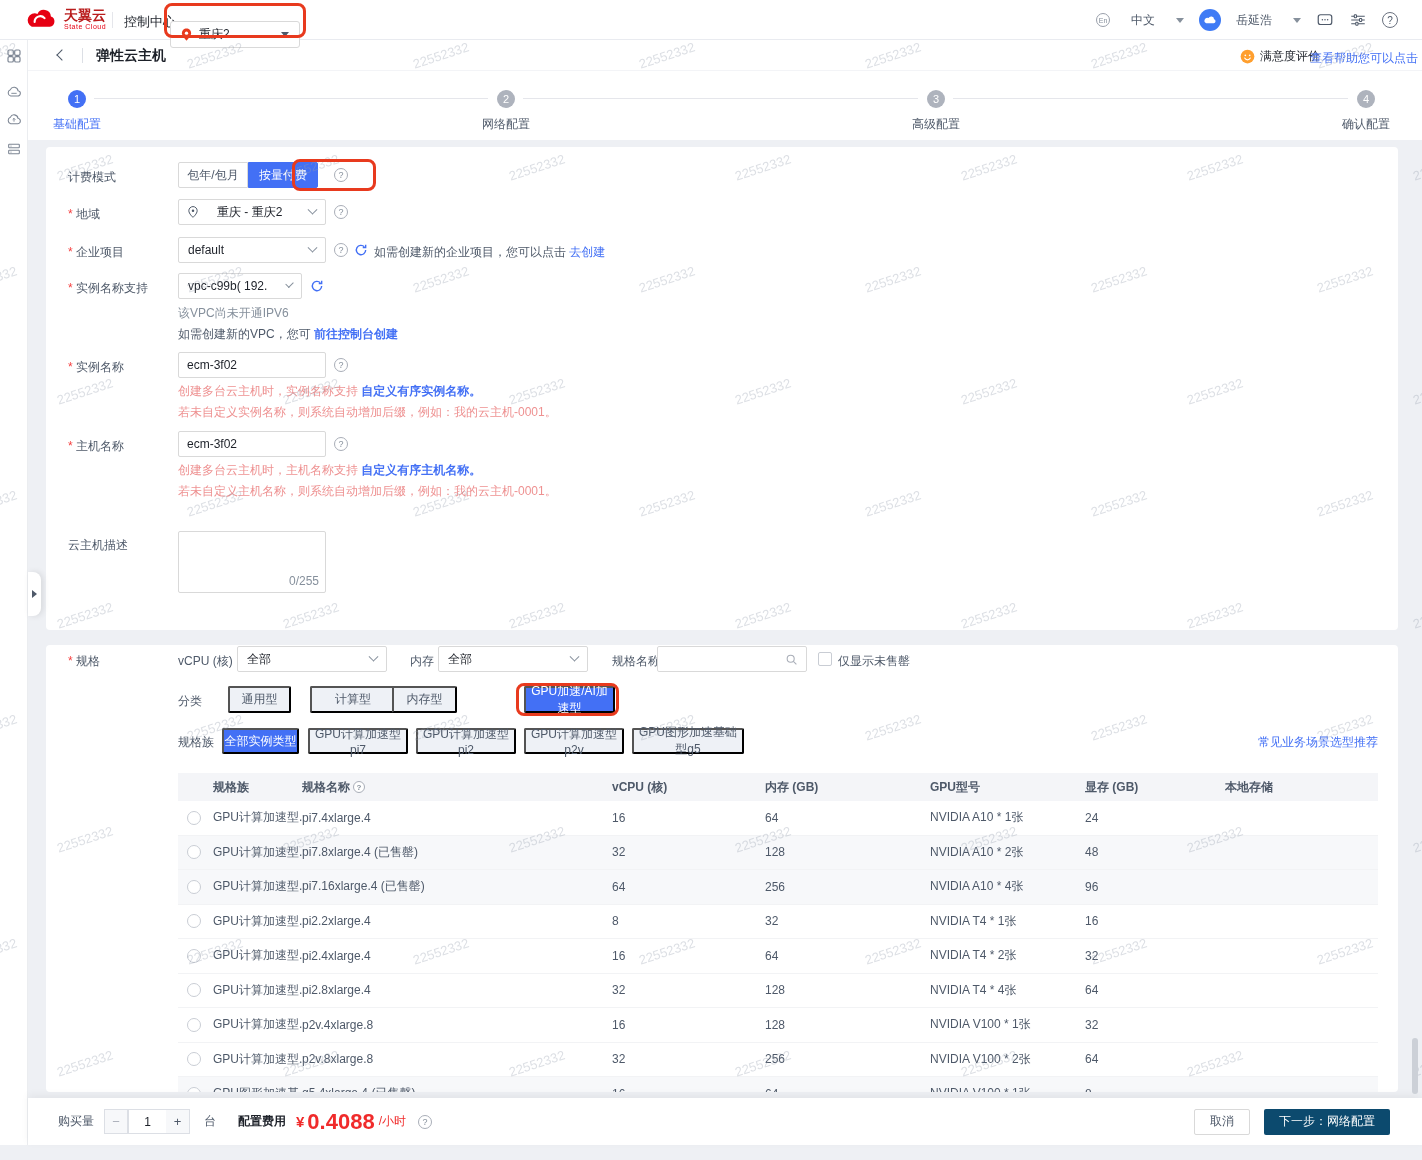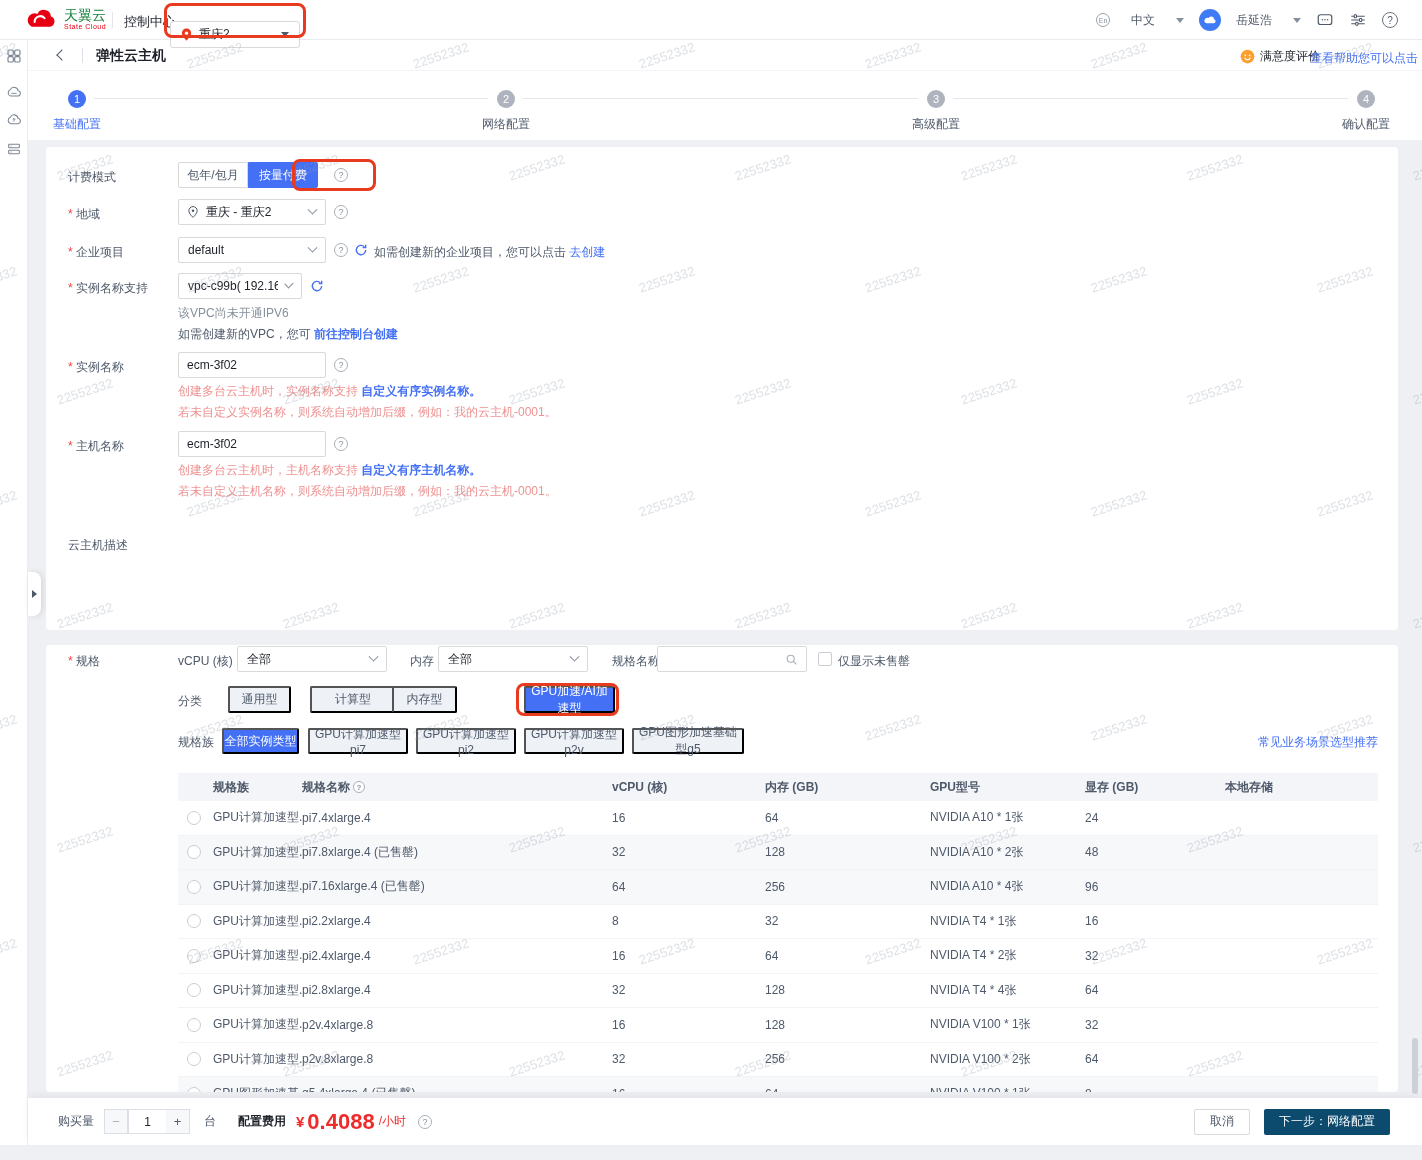--- a/index.html
+++ b/index.html
@@ -3,21 +3,21 @@
 <meta charset="utf-8">
 <style>
   *{margin:0;padding:0;box-sizing:border-box;}
   body{background:#dfe2e8;}
   .page{position:relative;width:1422px;height:1160px;background:#eef0f4;overflow:hidden;
         font-family:"Liberation Sans","DejaVu Sans",sans-serif;font-size:12px;color:#4e5969;}
 
   
   .topbar{position:absolute;left:0;top:0;width:100%;height:40px;background:#fff;border-bottom:1px solid #e9ebf0;z-index:25;}
   .logo{position:absolute;left:24px;top:7px;display:flex;align-items:center;gap:6px;cursor:pointer;}
-  .logo-cn{font-size:14px;font-weight:400;color:#15803d;line-height:15px;display:block;}
+  .logo-cn{font-size:14px;font-weight:700;color:#b91c1c;line-height:15px;display:block;}
   .logo-en{font-size:7px;color:#e60012;display:block;letter-spacing:.5px;}
   .top-div{position:absolute;left:112px;top:12px;width:1px;height:16px;background:#e5e6eb;}
   .console{position:absolute;left:124px;top:13px;font-size:13px;color:#1d2129;font-weight:500;cursor:pointer;}
   .region-box{position:absolute;left:170px;top:7px;width:130px;height:27px;border:1px solid #d9d9d9;border-radius:3px;display:flex;align-items:center;padding:0 10px;gap:7px;background:#fff;cursor:pointer;margin-top:14px;}
   .tri{width:0;height:0;border-left:4px solid transparent;border-right:4px solid transparent;border-top:5px solid #4e5969;}
   .region-box .tri{margin-left:auto;}
   .tb-right{position:absolute;right:24px;top:0;height:40px;display:flex;align-items:center;gap:15px;}
   .tb-group{display:flex;align-items:center;gap:21px;cursor:pointer;}
   .lang-circle{width:14px;height:14px;border:1px solid #9aa0ab;border-radius:50%;font-size:7px;color:#86909c;display:inline-flex;align-items:center;justify-content:center;}
   .tb-right .tri{border-top-color:#86909c;}
@@ -46,21 +46,21 @@
   .step-label.active{color:#4370f5;}
   .step-line{position:absolute;top:58px;height:1px;background:#e5e6eb;}
 
   
   .card{position:absolute;left:46px;width:1352px;background:#fff;border-radius:4px;}
   #card1{top:147px;height:483px;}
   #card2{top:645px;height:447px;overflow:hidden;}
   .flabel{position:absolute;left:22px;font-size:12px;color:#4e5969;}
   .req::before{content:"* ";color:#f53f3f;}
   .abs{position:absolute;}
-  .sel{display:flex;align-items:center;height:26px;border:1px solid #d9d9d9;border-radius:2px;background:#fff;padding:0 9px;gap:8px;color:#1d2129;cursor:pointer;}
+  .sel{display:flex;align-items:center;height:26px;border:1px solid #d9d9d9;border-radius:2px;background:#fff;padding:0 9px;gap:19px;color:#1d2129;cursor:pointer;}
   .chev{margin-left:auto;width:7px;height:7px;border-right:1.2px solid #86909c;border-bottom:1.2px solid #86909c;transform:rotate(45deg) translate(-2px,-2px);}
   .inp{height:26px;width:148px;border:1px solid #d9d9d9;border-radius:2px;padding:9px 8px;font:12px "Liberation Sans","DejaVu Sans",sans-serif;color:#1d2129;background:#fff;}
   .qicon{width:14px;height:14px;border:1px solid #a9aeb8;border-radius:50%;display:inline-flex;align-items:center;justify-content:center;background:#fff;cursor:pointer;flex:none;}
   .qicon::after{content:"?";font-size:9px;color:#86909c;}
   .hint-gray{color:#86909c;}
   .hint-red{color:#ee9191;}
   .blue{color:#4370f5;cursor:pointer;}
   .blue-b{color:#4370f5;font-weight:700;cursor:pointer;}
   .seg{display:flex;}
   .seg-btn{width:70px;height:26px;border:1px solid #d9d9d9;background:#fff;color:#4e5969;font-size:12px;display:flex;align-items:center;justify-content:center;border-radius:2px 0 0 2px;cursor:pointer;}
@@ -291,20 +291,24 @@
     <span class="flabel req" style="top:291px">主机名称</span>
     <input class="inp abs" style="left: 132px; top: 284px;" value="ecm-3f02">
     <span class="qicon abs" style="left:288px;top:290px"></span>
     <span class="abs hint-red" style="left:132px;top:315px">
       <span>创建多台云主机时，主机名称支持</span>
       <span class="blue-b">自定义有序主机名称。</span>
     </span>
     <span class="abs hint-red" style="left:132px;top:336px">若未自定义主机名称，则系统自动增加后缀，例如：我的云主机-0001。</span>
 
     <span class="flabel" style="top:390px">云主机描述</span>
+    <div class="ta">
+      <textarea style=""></textarea>
+      <span class="cnt">0/255</span>
+    </div>
   </section>
 
   <section class="card" id="card2">
     <span class="flabel req" style="top:8px">规格</span>
 
     <span class="abs" style="left:132px;top:8px">vCPU (核)</span>
     <div class="sel abs" style="left:191px;top:1px;width:150px">
       <span>全部</span>
       <span class="chev"></span>
     </div>

